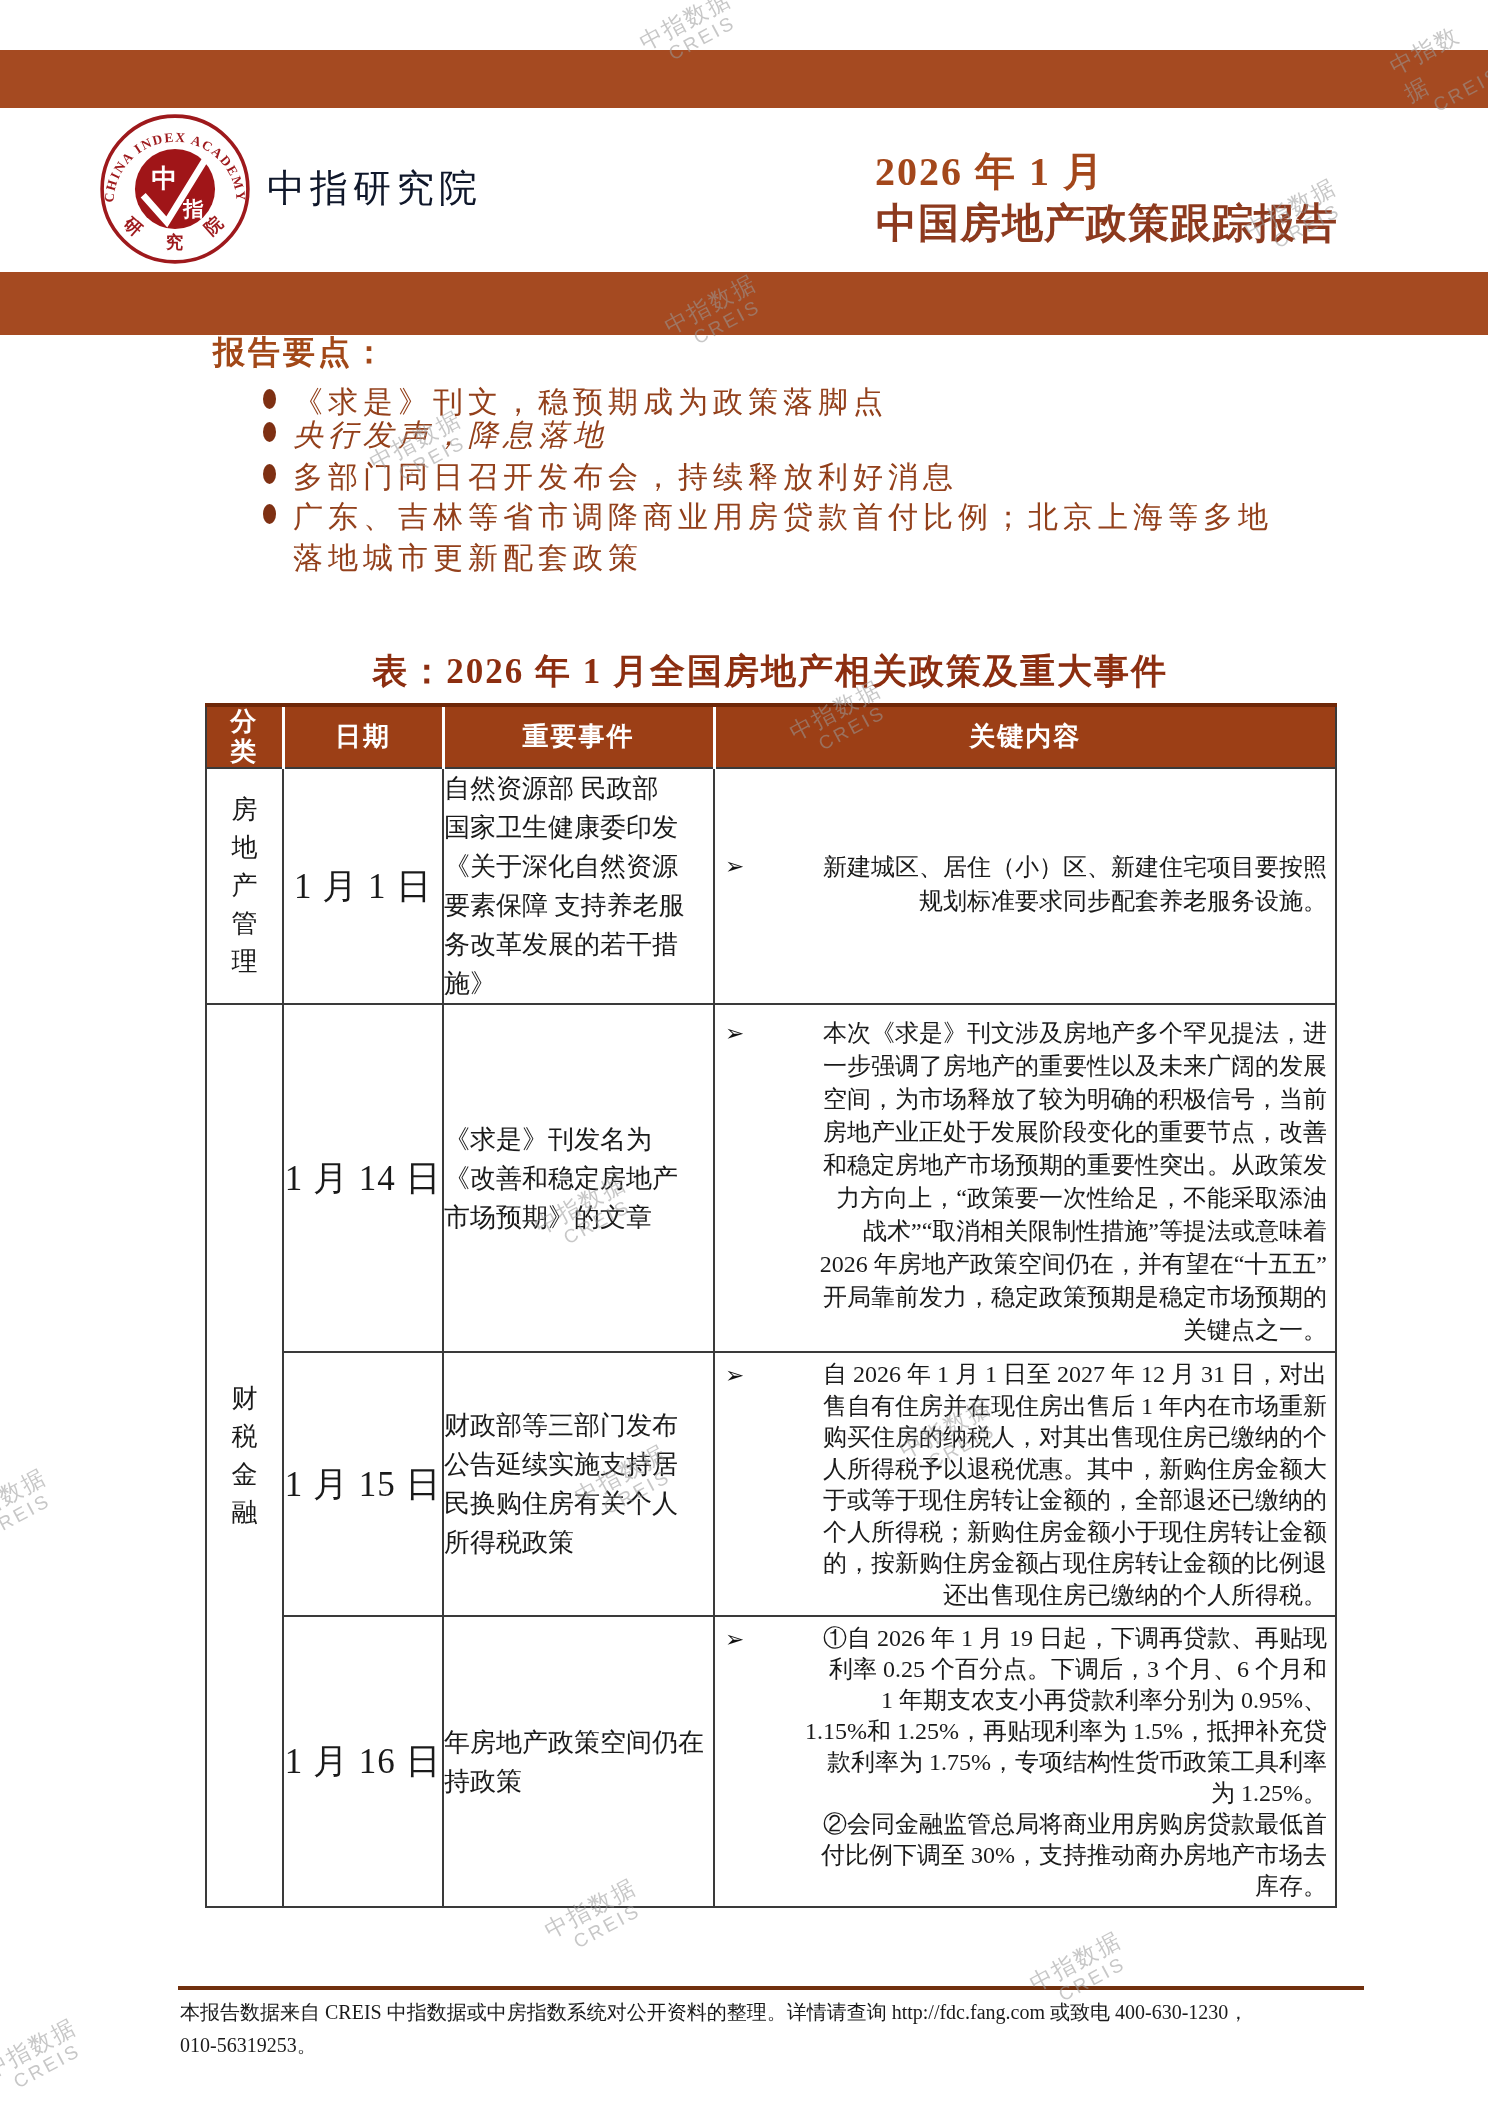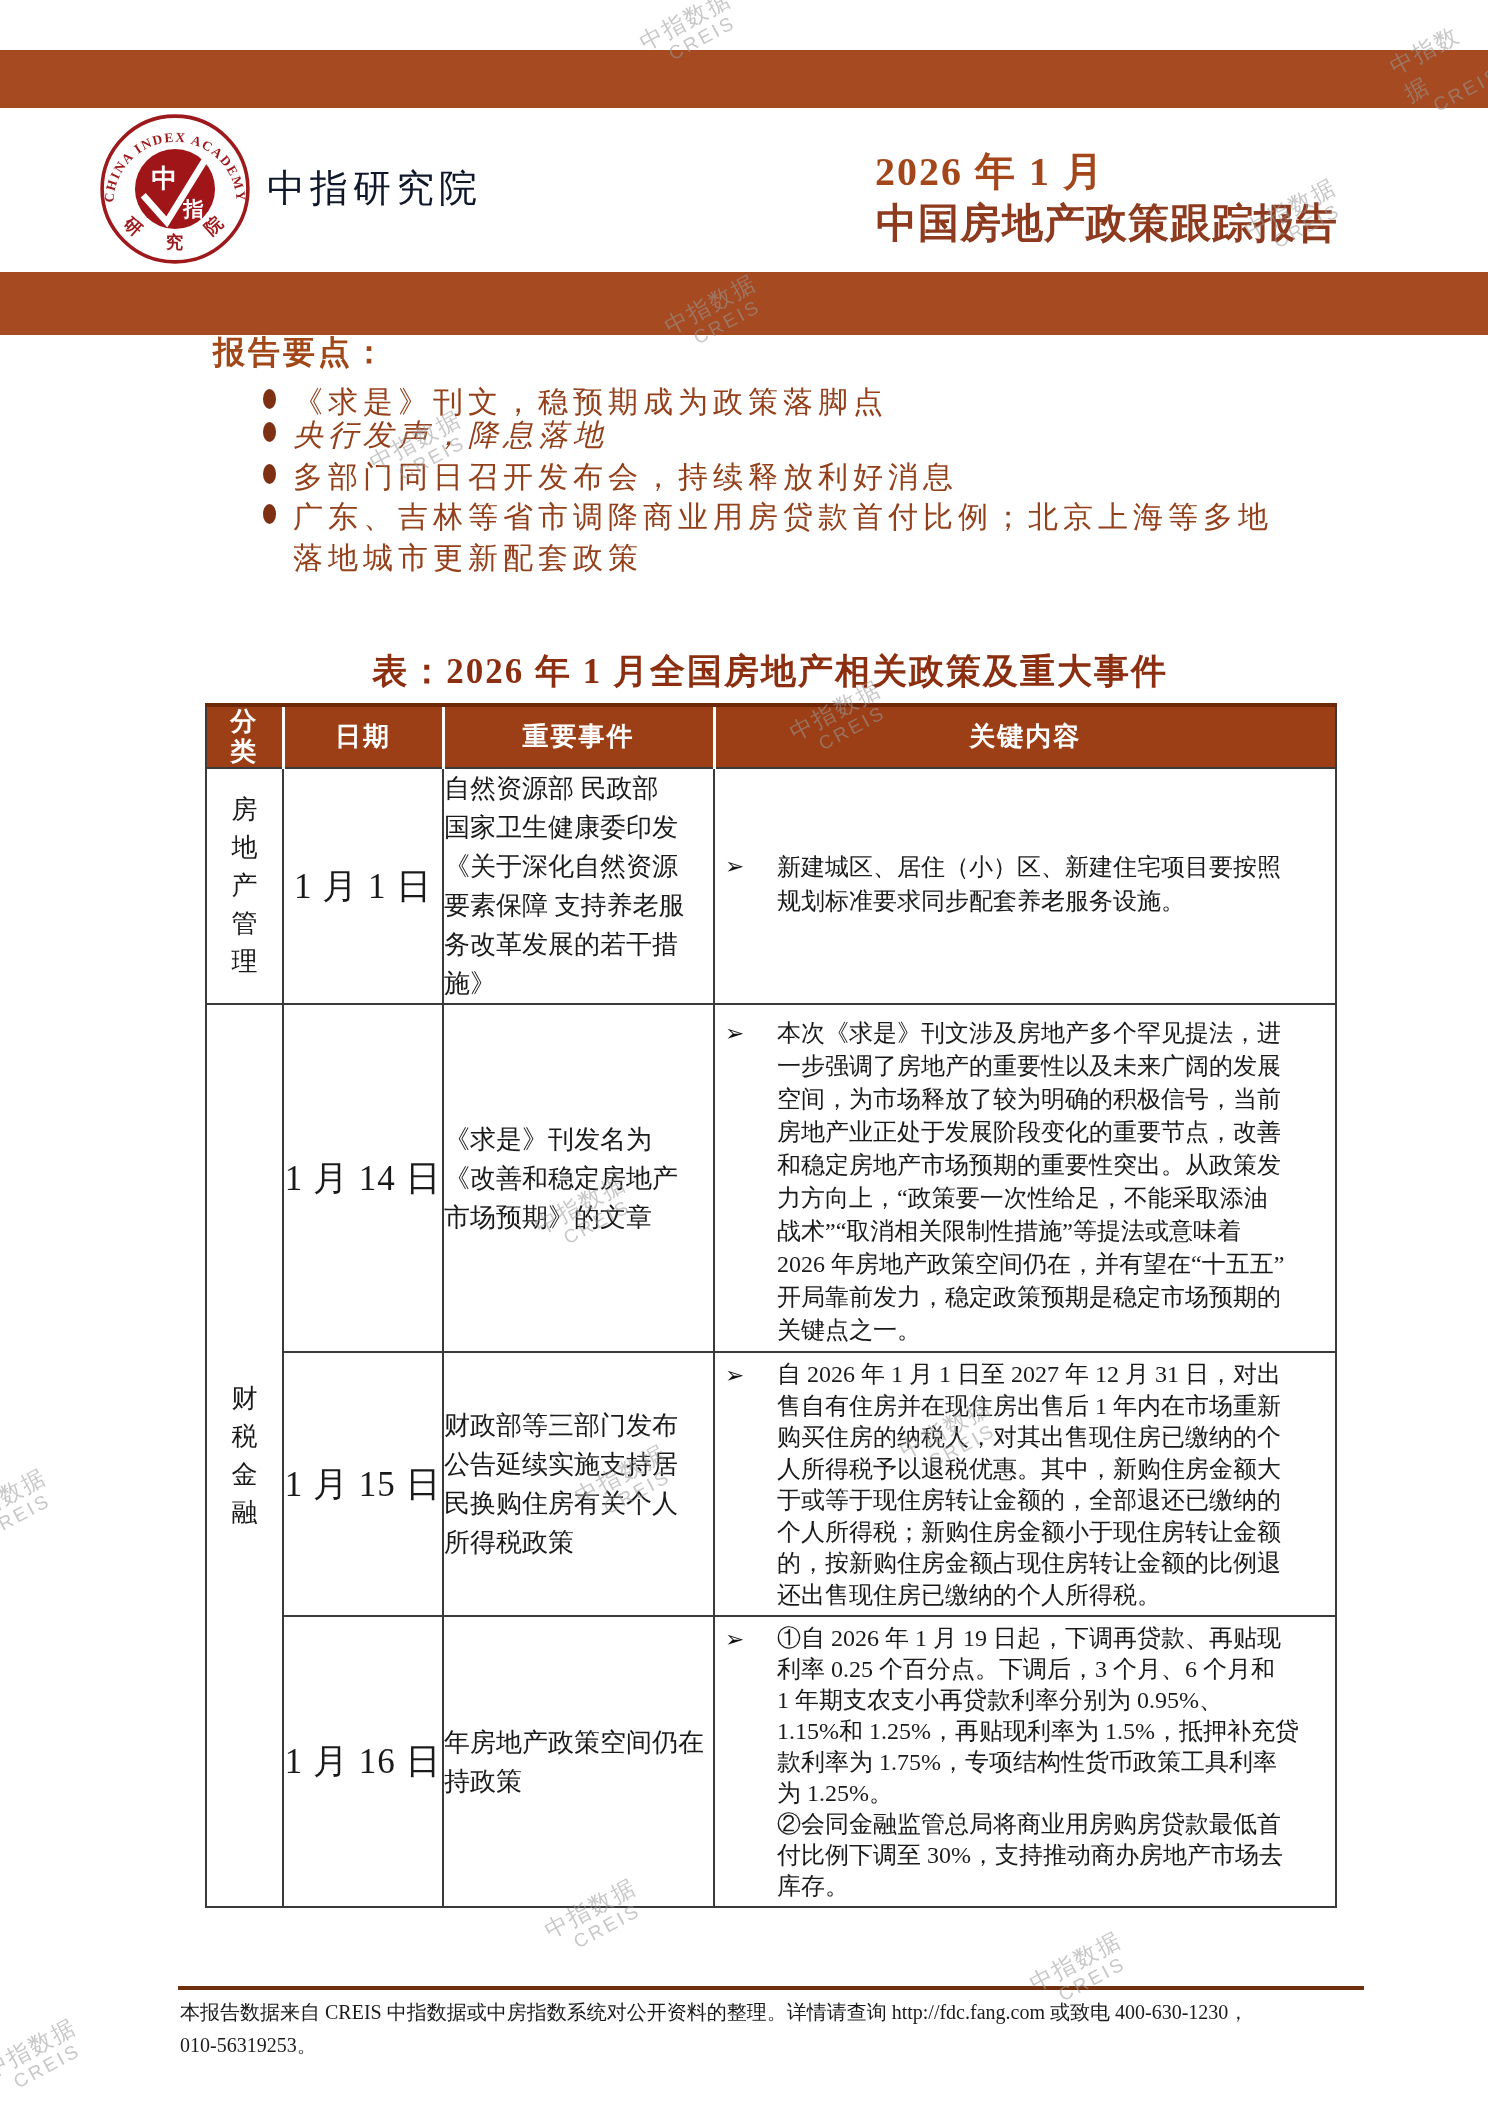--- a/index.html
+++ b/index.html
@@ -66,21 +66,21 @@
   td.cat {
     text-align:center; white-space:pre-line; font-size:26px; line-height:38px;
   }
   td.date { text-align:center; font-size:35px; letter-spacing:1px; }
   td.event { padding:6px 6px 6px 14px; }
   .event-text { font-size:26px; line-height:39px; white-space:pre-line; }
   td.content { vertical-align:top; }
   td.content.vmid { vertical-align:middle; }
   .kc { display:flex; align-items:flex-start; padding:12px 8px 4px 0; }
   .kc-arrow { flex:0 0 52px; padding-left:10px; font-size:23px; line-height:33px; color:#111; }
-  .kc-text { flex:1; font-size:24px; white-space:pre-line; }
+  .kc-text { flex:1; font-size:24px; white-space:pre-line;text-align:right; }
   .r1 .kc-text { line-height:34px; }
   .r2 .kc-text { line-height:33px; }
   .r3 .kc-text { line-height:31.5px; }
   .r4 .kc-text { line-height:31px; }
   .r3 .kc, .r4 .kc { padding-top:6px; }
   .r1 .kc { padding-top:0; }
 
   .footer-rule { position:absolute; left:178px; top:1986px; width:1186px; height:4px; background:#70300E; }
   .footer-text {
     position:absolute; left:180px; top:1996px; width:1220px;

